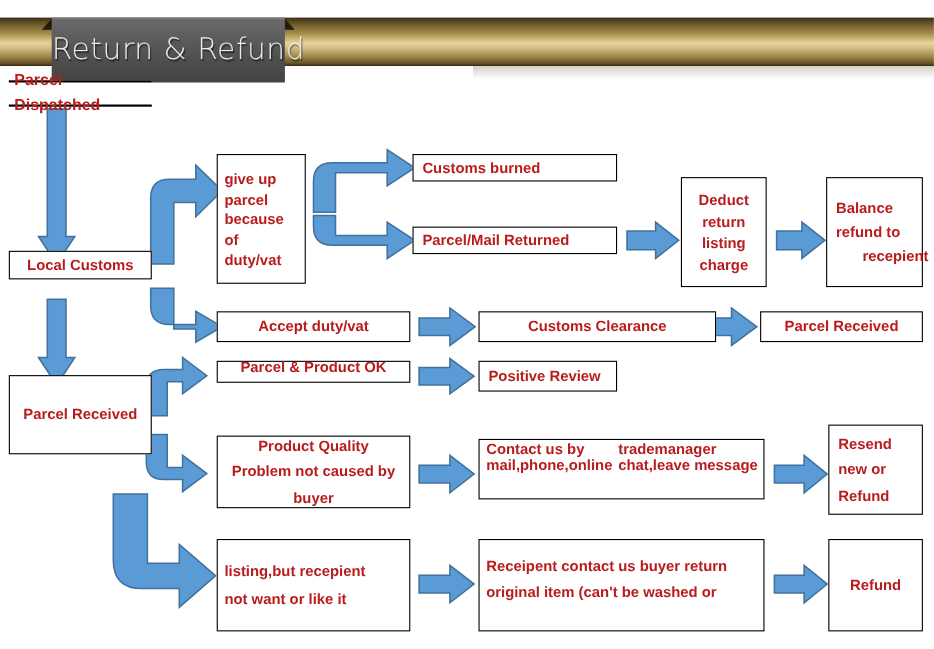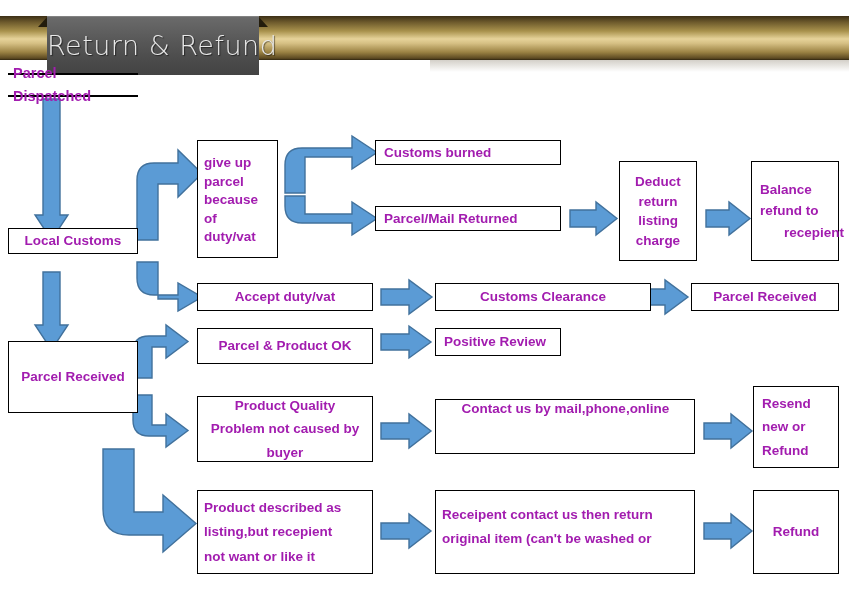--- a/index.html
+++ b/index.html
@@ -90,21 +90,21 @@
     text-shadow: 1px 1px 1px rgba(0,0,0,0.55);
     white-space: nowrap;
   }
 
   
   .box {
     position: absolute;
     box-sizing: border-box;
     border: 1.6px solid #000000;
     background: #ffffff;
-    color: #a21caf;
+    color: #b91c1c;
     font-family: "Liberation Sans", sans-serif;
     font-weight: bold;
     font-size: 13.5px;
     line-height: 1.62;
     display: flex;
     align-items: center;
     justify-content: center;
     text-align: center;
     padding: 2px 5px;
   }
@@ -235,50 +235,50 @@
 </div>
 
 <div class="box" style="left:435px; top:283px; width:216px; height:28px;text-align:center;">
   <span>Customs Clearance</span>
 </div>
 
 <div class="box" style="left:691px; top:283px; width:148px; height:28px;">
   <span>Parcel Received</span>
 </div>
 
-<div class="box" style="left:197px; top:328px; width:176px; height:36px;">
+<div class="box" style="left:197px; top:328px; width:176px; height:20px;align-items:flex-end;">
   <span>Parcel &amp; Product OK</span>
 </div>
 
 <div class="box left-align" style="left:435px; top:328px; width:126px; height:28px; padding-left:8px;">
   <span>Positive Review</span>
 </div>
 
 <div class="box" style="left:197px; top:396px; width:176px; height:66px; flex-direction:column; line-height:1.0;">
   <span style="display:block; padding-bottom:10px;">Product Quality</span>
   <span style="display:block; padding-bottom:10px;">Problem not caused by</span>
   <span style="display:block;">buyer</span>
 </div>
 
 <div class="box left-align" style="left:435px; top:399px; width:260px; height:55px; flex-direction:row; align-items:flex-start; justify-content:center; line-height:1.0; padding-left:6px;">
   <span style="display:block; padding-bottom:11px;">Contact us by mail,phone,online</span>
+  <span style="display:block;">trademanager chat,leave message</span>
 </div>
 
 <div class="box left-align" style="left:753px; top:386px; width:86px; height:82px; flex-direction:column; align-items:flex-start; justify-content:center; line-height:1.0; padding-left:8px;">
   <span style="display:block; padding-bottom:10px;">Resend</span>
   <span style="display:block; padding-bottom:10px;">new or</span>
   <span style="display:block;">Refund</span>
 </div>
 
 <div class="box left-align" style="left:197px; top:490px; width:176px; height:84px; flex-direction:column; align-items:flex-start; justify-content:center; line-height:1.0; padding-left:6px;">
-  <span style="display:block; padding-bottom:11px;">Product described as</span>
   <span style="display:block; padding-bottom:11px;">listing,but recepient</span>
   <span style="display:block;">not want or like it</span>
 </div>
 
 <div class="box left-align" style="left:435px; top:490px; width:260px; height:84px; flex-direction:column; align-items:flex-start; justify-content:center; line-height:1.0; padding-left:6px;">
-  <span style="display:block; padding-bottom:11px;">Receipent contact us then return</span>
+  <span style="display:block; padding-bottom:11px;">Receipent contact us buyer return</span>
   <span style="display:block; padding-bottom:11px;">original item (can't be washed or</span>
 </div>
 
 <div class="box" style="left:753px; top:490px; width:86px; height:84px;">
   <span>Refund</span>
 </div>
 
 </body></html>

